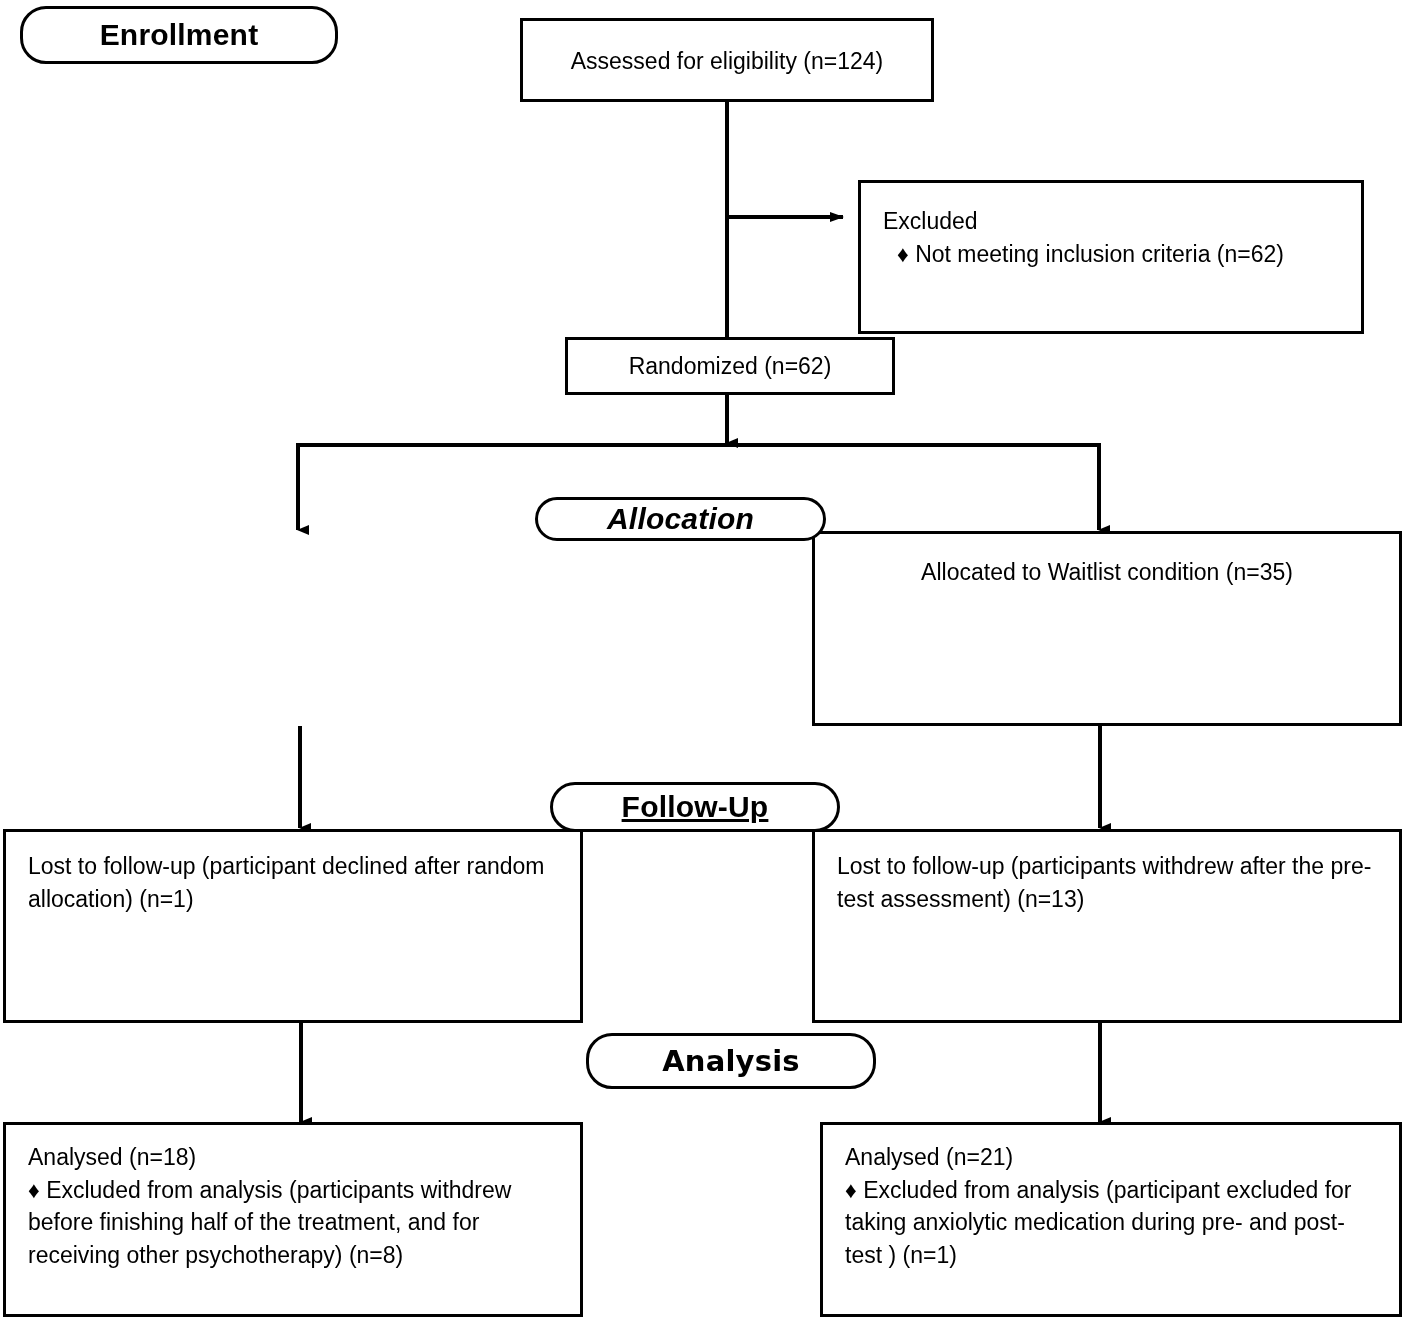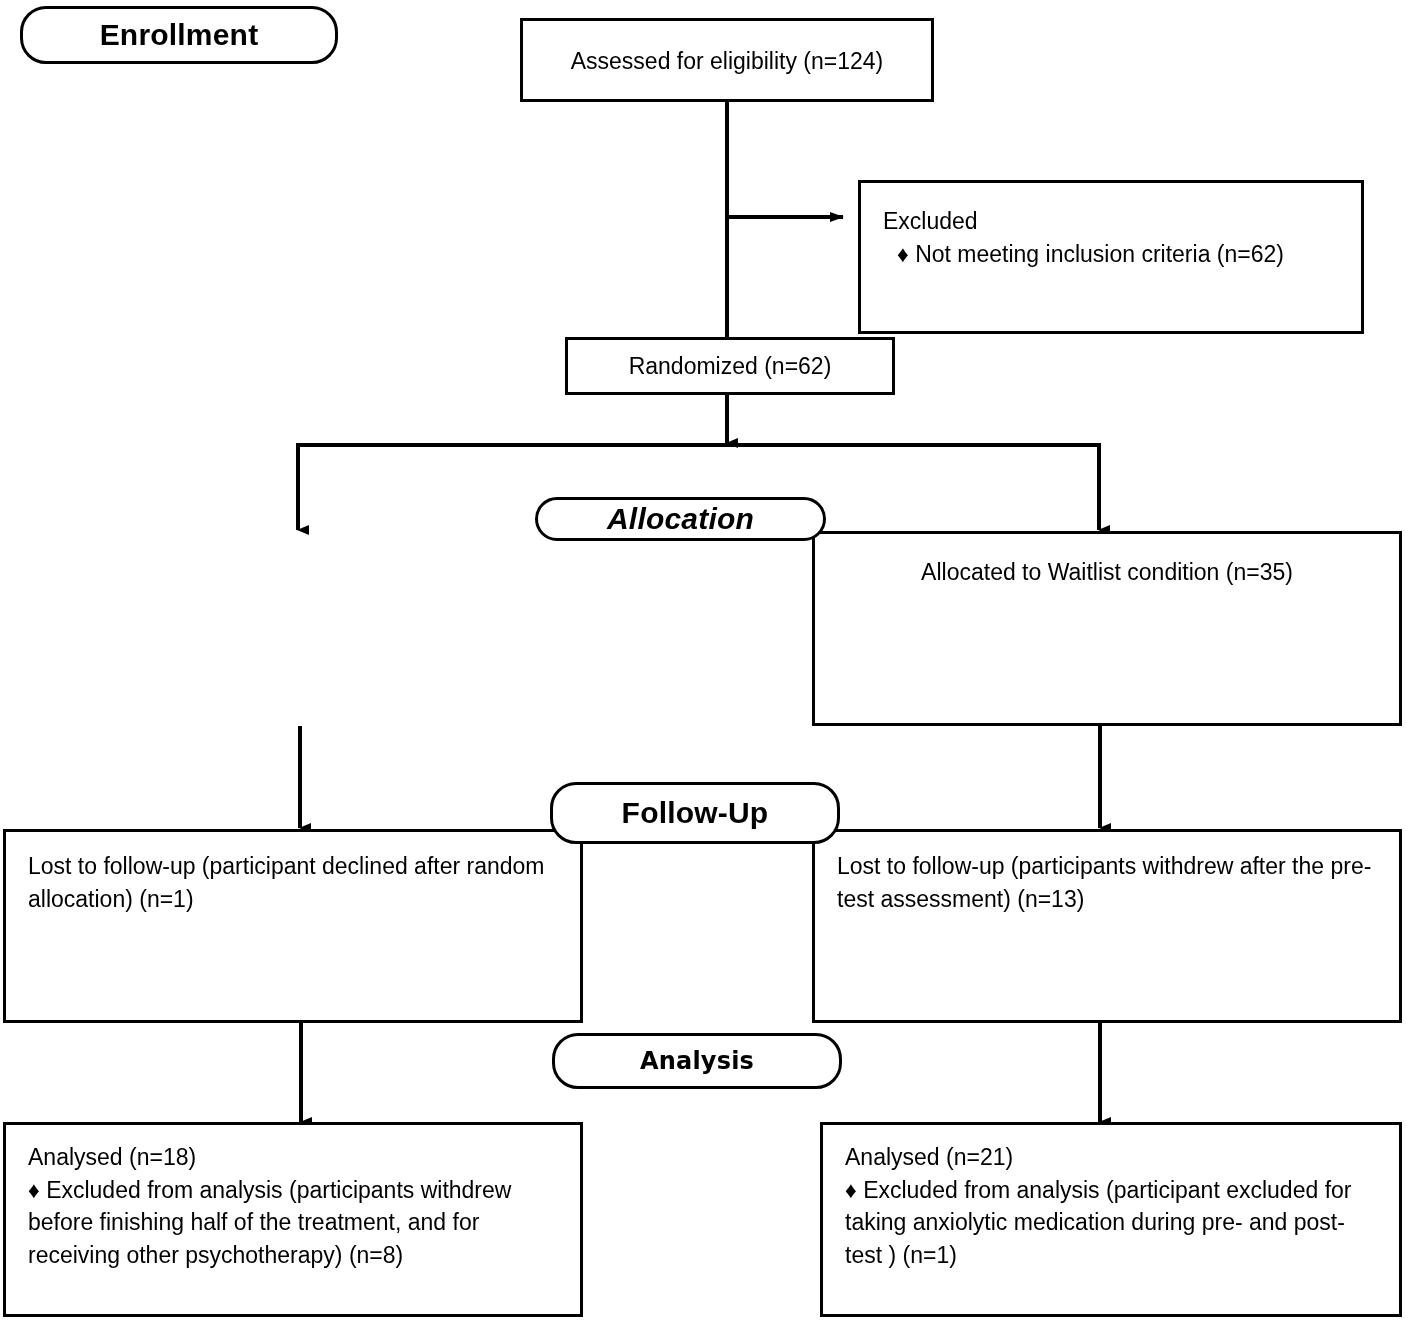--- a/index.html
+++ b/index.html
@@ -65,21 +65,22 @@
     align-items: center;
     justify-content: center;
     font-size: 30px;
     font-weight: bold;
     letter-spacing: 0.2px;
     color: #000000;
     z-index: 5;
   }
   .pill.alt {
     font-family: "DejaVu Sans", sans-serif;
-    font-size: 24px;
+    font-size: 29px;
+    margin-left: 34px;
   }
   .bullet-line {
     display: block;
   }
   .gap {
     display: block;
     height: 22px;
   }
 </style>
 </head>
@@ -146,21 +147,21 @@
 
   <div class="node pad" style="left:3px; top:829px; width:580px; height:194px; padding-top:18px;">
     <span class="bullet-line">Lost to follow-up (participant declined after random allocation) (n=1)</span>
     <span class="gap"></span>
   </div>
 
   <div class="node pad" style="left:812px; top:829px; width:590px; height:194px; padding-top:18px;">
     <span class="bullet-line">Lost to follow-up (participants withdrew after the pre-test assessment) (n=13)</span>
   </div>
 
-  <div class="pill" style="left:550px; top:782px; width:290px; height:62px;">
+  <div class="pill" style="left:550px; top:782px; width:290px; height:50px;text-decoration:underline;">
     <span>Follow-Up</span>
   </div>
 
   <div class="node pad" style="left:3px; top:1122px; width:580px; height:195px; padding-top:16px;">
     <span class="bullet-line">Analysed  (n=18)</span>
     <span class="bullet-line">♦ Excluded from analysis (participants withdrew before finishing half of the treatment, and for receiving other psychotherapy) (n=8)</span>
   </div>
 
   <div class="node pad" style="left:820px; top:1122px; width:582px; height:195px; padding-top:16px;">
     <span class="bullet-line">Analysed  (n=21)</span>

